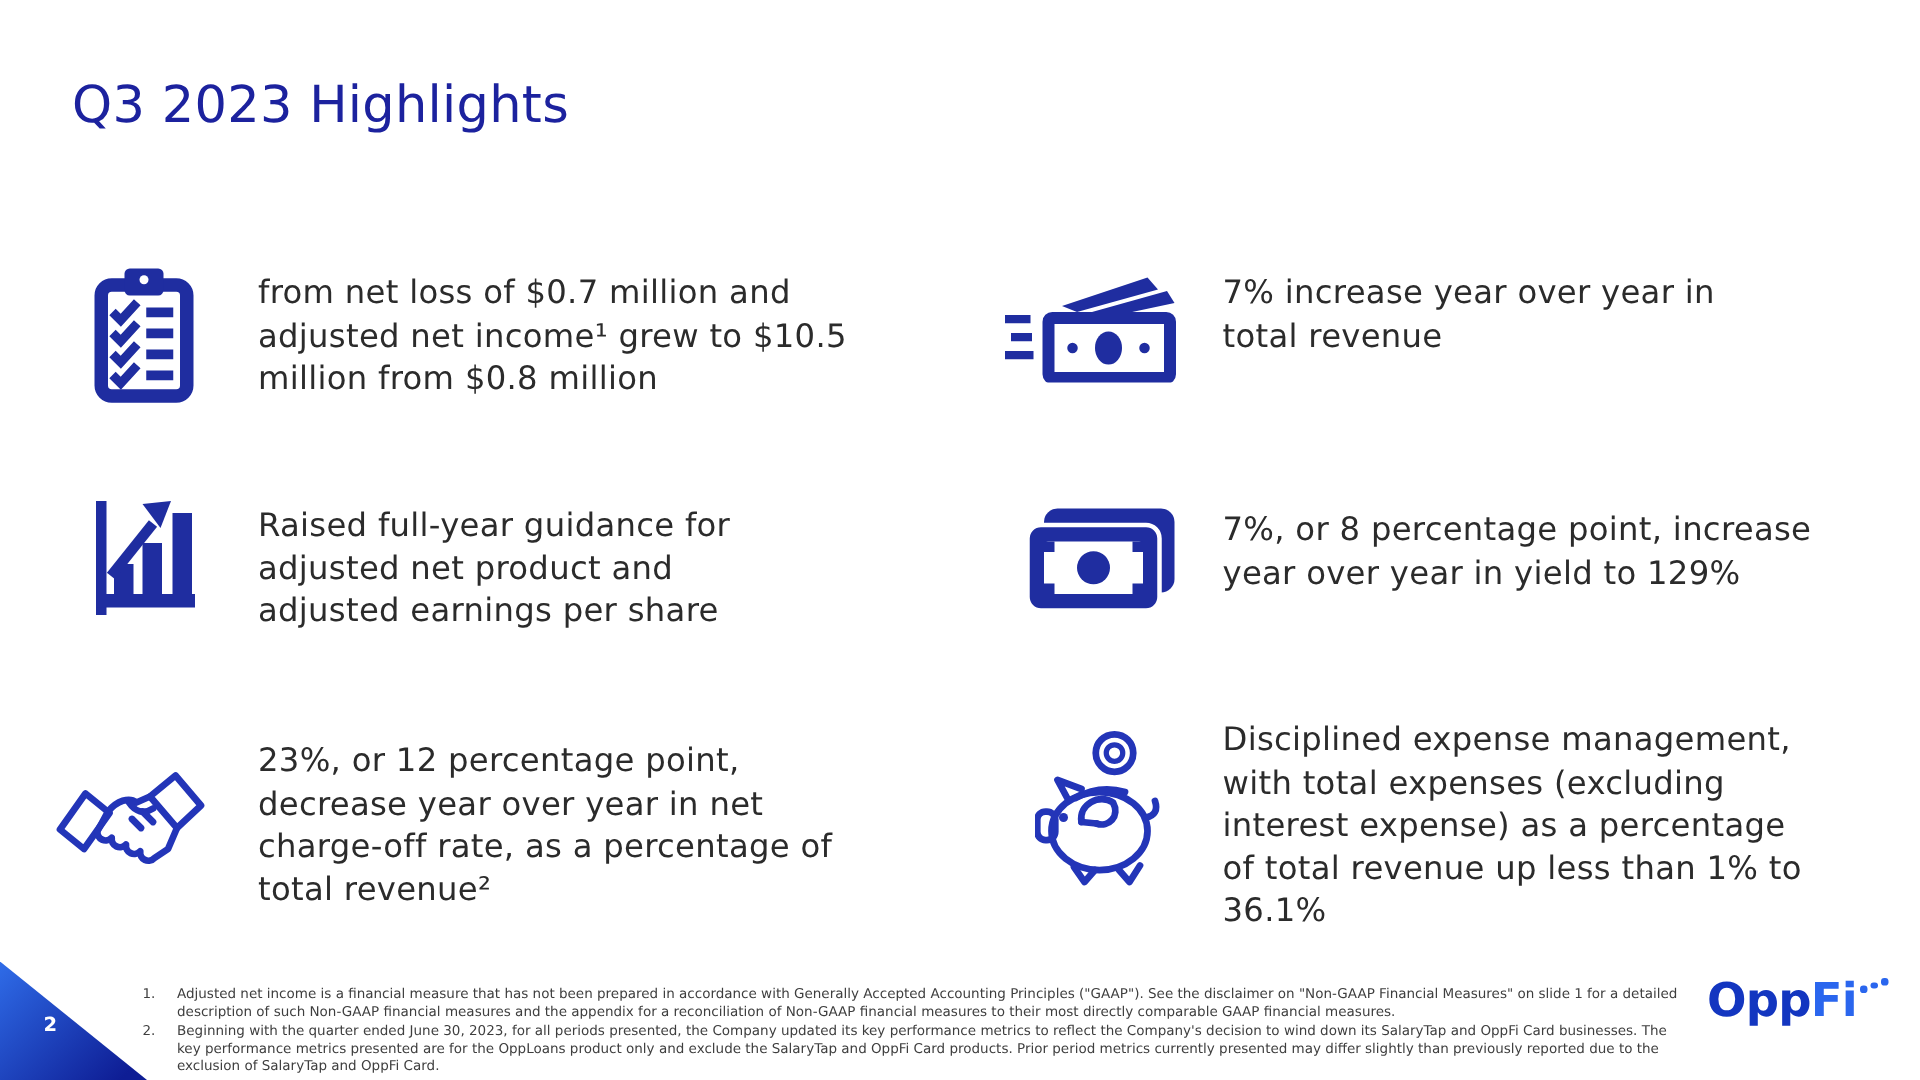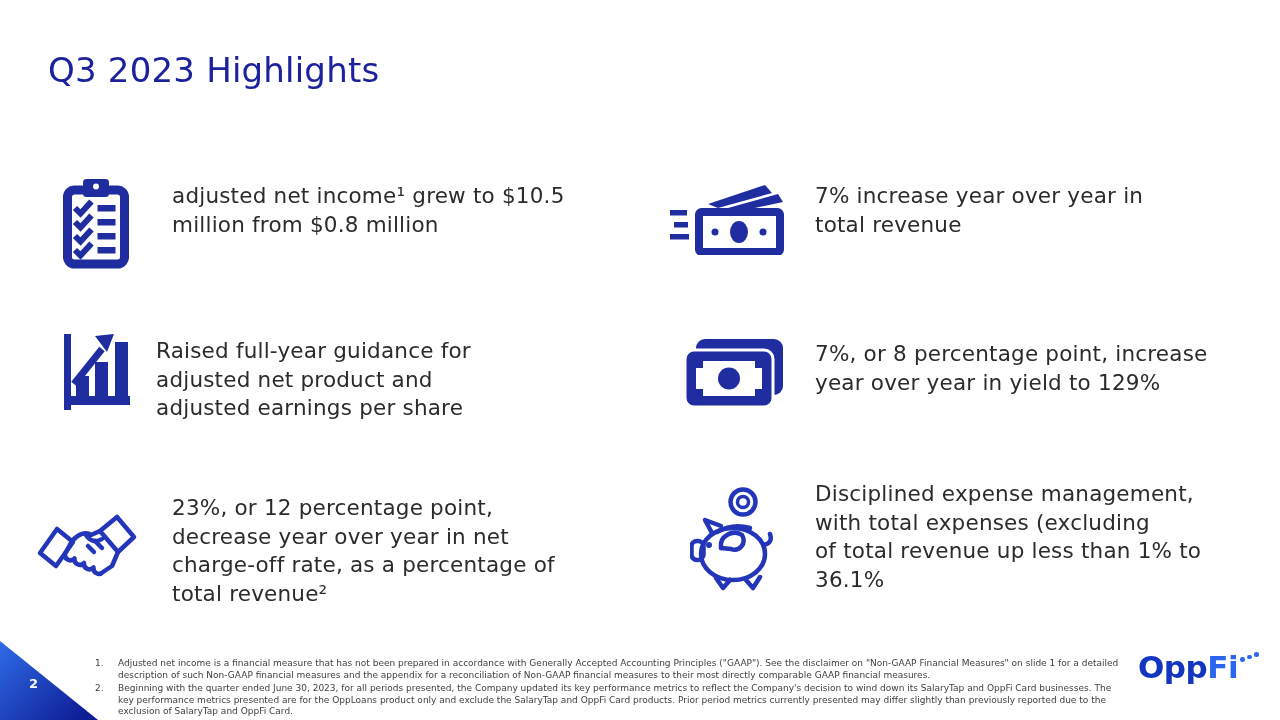--- a/index.html
+++ b/index.html
@@ -63,20 +63,21 @@
       </g>
       <g class="ic-f">
         <rect x="35.5" y="28" width="18" height="6.5"></rect>
         <rect x="35.5" y="42" width="18" height="6.5"></rect>
         <rect x="35.5" y="56" width="18" height="6.5"></rect>
         <rect x="35.5" y="70" width="18" height="6.5"></rect>
       </g>
     </svg>
   </span>
   <div class="hl-text" style="left:172px; top:182px;">
+      <div>from net loss of $0.7 million and</div>
       <div>adjusted net income¹ grew to $10.5</div>
       <div>million from $0.8 million</div>
     </div>
 
   <span class="hl-icon" style="left:668px; top:183px;">
     <svg width="118" height="72" viewBox="0 0 118 72">
       <g class="ic-f">
         <rect x="2" y="27" width="17" height="5.5"></rect>
         <rect x="6" y="39" width="14" height="5.5"></rect>
         <rect x="2" y="51" width="19" height="5.5"></rect>
@@ -100,21 +101,21 @@
         <rect x="2" y="2" width="7" height="76"></rect>
         <rect x="2" y="64" width="66" height="9"></rect>
         <rect x="14" y="44" width="13" height="20"></rect>
         <rect x="33" y="30" width="13" height="34"></rect>
         <rect x="53" y="10" width="13" height="54"></rect>
         <polygon points="33,4 52,2 45,20"></polygon>
       </g>
       <path class="ic-bd" d="M12 52 L40 17" stroke-width="7"></path>
     </svg>
   </span>
-  <div class="hl-text" style="left:156px; top:337px;">
+  <div class="hl-text" style="left:172px; top:337px;">
       <div>Raised full-year guidance for</div>
       <div>adjusted net product and</div>
       <div>adjusted earnings per share</div>
     </div>
 
   <span class="hl-icon" style="left:683px; top:337px;">
     <svg width="102" height="72" viewBox="0 0 102 72">
       <rect class="ic-f" x="13" y="2" width="87" height="56" rx="9"></rect>
       <rect class="ic-f" x="2" y="13" width="88" height="57" rx="9" stroke="#ffffff" stroke-width="3"></rect>
       <rect class="ic-fw" x="13" y="24" width="66" height="35" rx="3"></rect>
@@ -166,20 +167,21 @@
         <path d="M26 93 L33 103 L40 95"></path>
         <path d="M56 95 L63 103 L70 92"></path>
         <path d="M74 60 q9 -2 6 -11"></path>
       </g>
       <circle class="ic-sf" cx="19" cy="60" r="3"></circle>
     </svg>
   </span>
   <div class="hl-text" style="left:815px; top:480px;">
       <div>Disciplined expense management,</div>
       <div>with total expenses (excluding</div>
+      <div>interest expense) as a percentage</div>
       <div>of total revenue up less than 1% to</div>
       <div>36.1%</div>
     </div>
 
   <div class="footnotes">
     <div class="fn">
       <span class="fn-num">1.</span>
       <span class="fn-text">Adjusted net income is a financial measure that has not been prepared in accordance with Generally Accepted Accounting Principles ("GAAP"). See the disclaimer on "Non-GAAP Financial Measures" on slide 1 for a detailed description of such Non-GAAP financial measures and the appendix for a reconciliation of Non-GAAP financial measures to their most directly comparable GAAP financial measures.</span>
     </div>
     <div class="fn">

